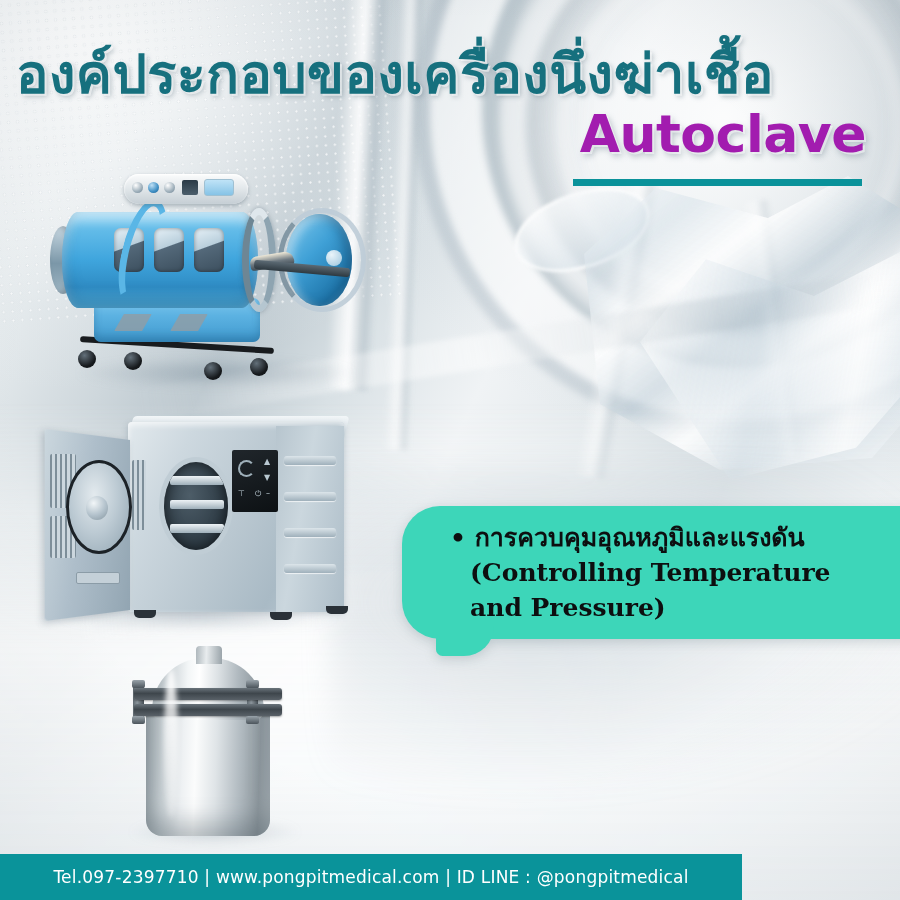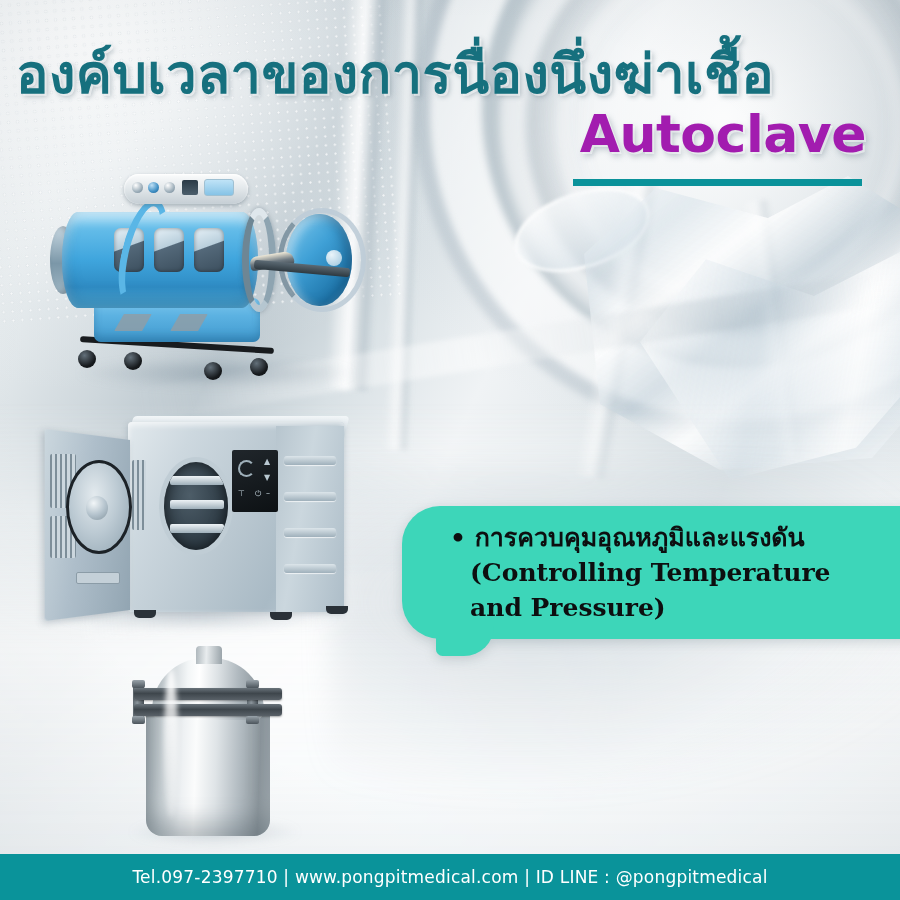--- a/index.html
+++ b/index.html
@@ -562,21 +562,21 @@
 
   .b1 { left: 402px; top: 250px; width: 498px; }
   .b2 { left: 402px; top: 362px; width: 498px; }
   .b3 { left: 402px; top: 506px; width: 544px; }
   .b4 { left: 402px; top: 656px; width: 498px; }
 
   
   .footer {
     position: absolute;
     left: 0; bottom: 0;
-    width: 900px; height: 46px;
+    width: 742px; height: 46px;
     background: #0a939a;
     display: flex;
     align-items: center;
     justify-content: center;
   }
   .footer-text {
     font-family: "DejaVu Sans", sans-serif;
     font-size: 17px;
     letter-spacing: 0.2px;
     color: #ffffff;
@@ -602,21 +602,21 @@
     <div class="bg-wrap"></div>
     <div class="bg-wrap2"></div>
     <div class="bg-floor"></div>
     <div class="bg-seam seam-c"></div>
     <div class="bg-seam seam-d"></div>
     <div class="bg-floorshadow"></div>
     <div class="bg-vignette"></div>
   </div>
 
   <div class="header">
-    <div class="title-thai">องค์บเวลาของการนื่องนึ่งฆ่าเชื้อ</div>
+    <div class="title-thai">องค์ประกอบของเครื่องนึ่งฆ่าเชื้อ</div>
     <div class="title-en">Autoclave</div>
     <div class="title-rule"></div>
   </div>
 
   <div class="product p1">
     <div class="p1-shadow"></div>
     <div class="p1-rail"></div>
     <div class="p1-wheel wheel-a"></div>
     <div class="p1-wheel wheel-b"></div>
     <div class="p1-wheel wheel-c"></div>

